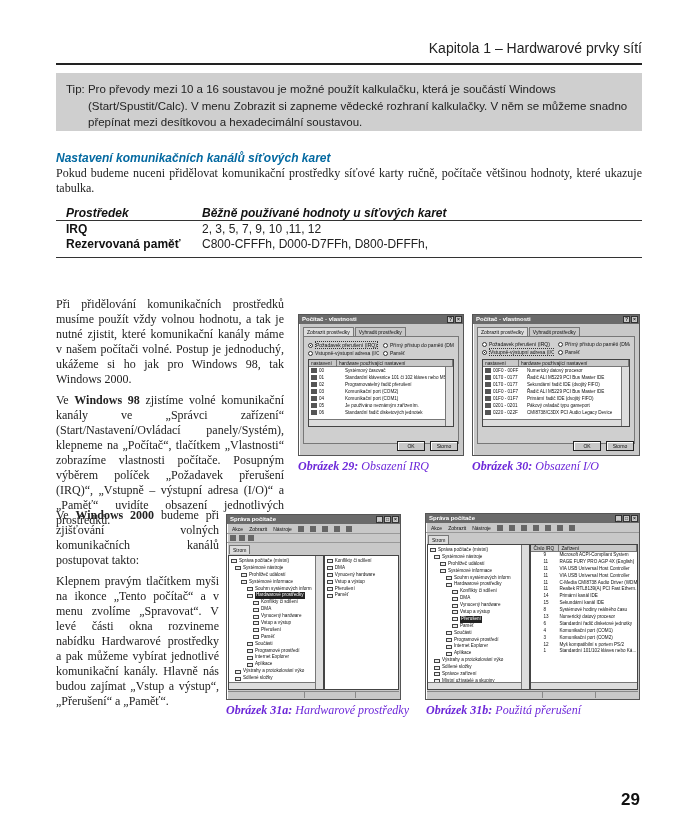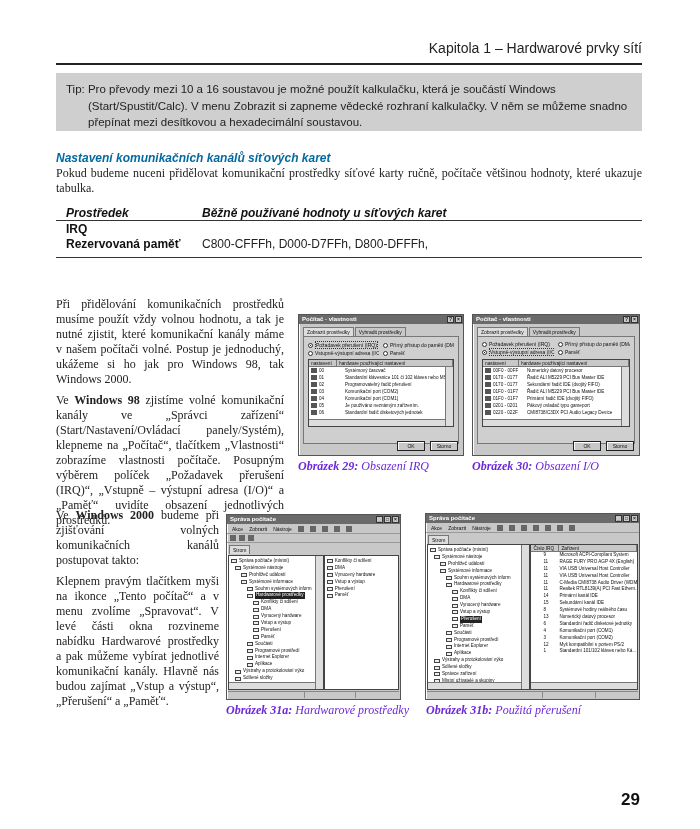--- a/index.html
+++ b/index.html
@@ -103,20 +103,21 @@
 <div id="section-heading">Nastavení komunikačních kanálů síťových karet</div>
 <div id="section-intro">Pokud budeme nuceni přidělovat komunikační prostředky síťové karty ručně, počítače většinou hodnoty, které ukazuje tabulka.</div>
 
 <div id="resource-table">
   <div class="tbl-head">
     <div class="c1">Prostředek</div>
     <div class="c2">Běžně používané hodnoty u síťových karet</div>
   </div>
   <div class="tbl-row">
     <div class="c1">IRQ</div>
+    <div class="c2">2, 3, 5, 7, 9, 10 ,11, 12</div>
   </div>
   <div class="tbl-row">
     <div class="c1">Rezervovaná paměť</div>
     <div class="c2">C800-CFFFh, D000-D7FFh, D800-DFFFh,</div>
   </div>
   <div class="tbl-foot"></div>
 </div>
 
 <div id="col-left-a" class="body-col">
   <p>Při přidělování komunikačních prostředků musíme použít vždy volnou hodnotu, a tak je nutné zjistit, které komunikační kanály máme v našem počítači volné. Postup je jednoduchý, ukážeme si ho jak pro Windows 98, tak Windows 2000.</p>

